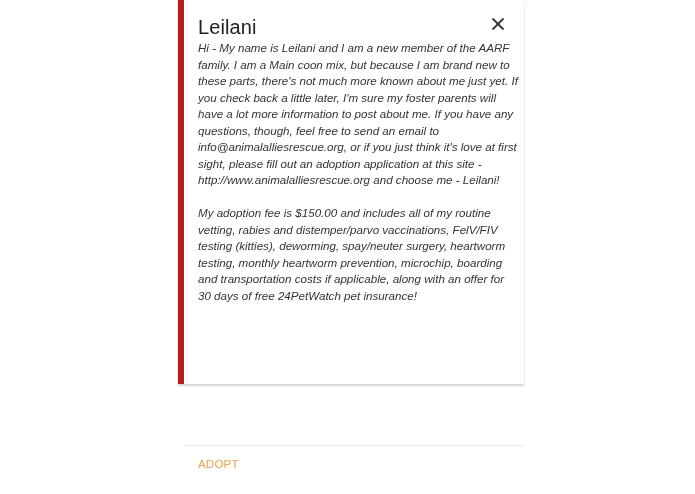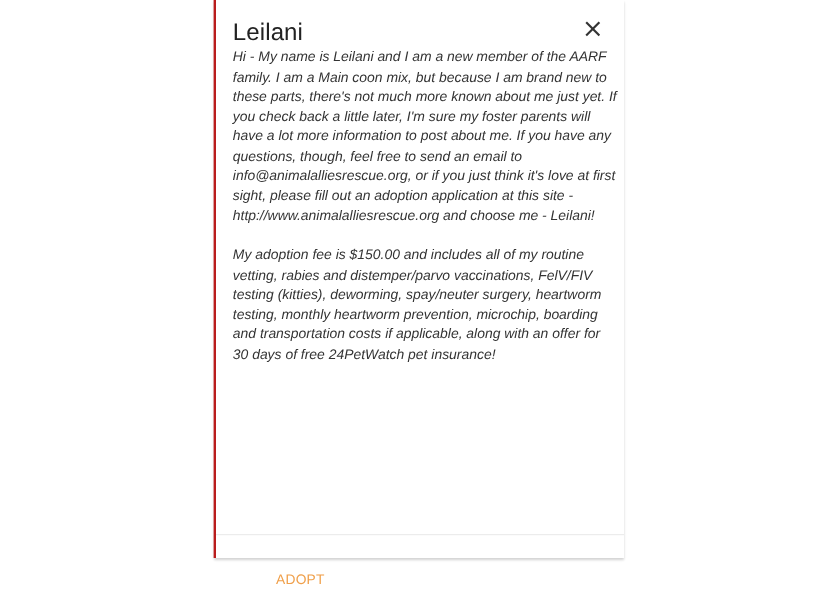--- a/index.html
+++ b/index.html
@@ -9,23 +9,23 @@
       height: 494px;
       background: #ffffff;
       overflow: hidden;
       font-family: "Liberation Sans", sans-serif;
     }
     .dialog {
       position: absolute;
       left: 178px;
       top: 0;
       width: 340px;
-      height: 465px;
+      height: 384px;
       background: #ffffff;
-      border-left: 2px solid #b91c1c;
+      border-left: 6px solid #b91c1c;
       box-shadow: 0 2px 2px rgba(0,0,0,0.18);
     }
     .title {
       position: absolute;
       left: 14px;
       top: 16px;
       font-size: 20px;
       color: #222222;
       font-weight: normal;
       margin: 0;
@@ -57,30 +57,29 @@
       position: absolute;
       left: 0;
       top: 445px;
       width: 340px;
       height: 1px;
       background: #ececec;
     }
     .adopt {
       position: absolute;
       left: 14px;
-      top: 478px;
+      top: 458px;
       font-size: 11.5px;
       color: #f0a04b;
       background: none;
       border: none;
       padding: 0;
       cursor: pointer;
       font-family: "Liberation Sans", sans-serif;
       letter-spacing: 0.2px;
-      margin-left: 36px;
     }
   </style>
 </head>
 <body>
 
 <div class="dialog">
   <h2 class="title">Leilani</h2>
   <div class="close">
     <svg width="16" height="16" viewBox="0 0 16 16">
       <line x1="2.5" y1="2.5" x2="13.5" y2="13.5" stroke="#333" stroke-width="1.8"></line>

